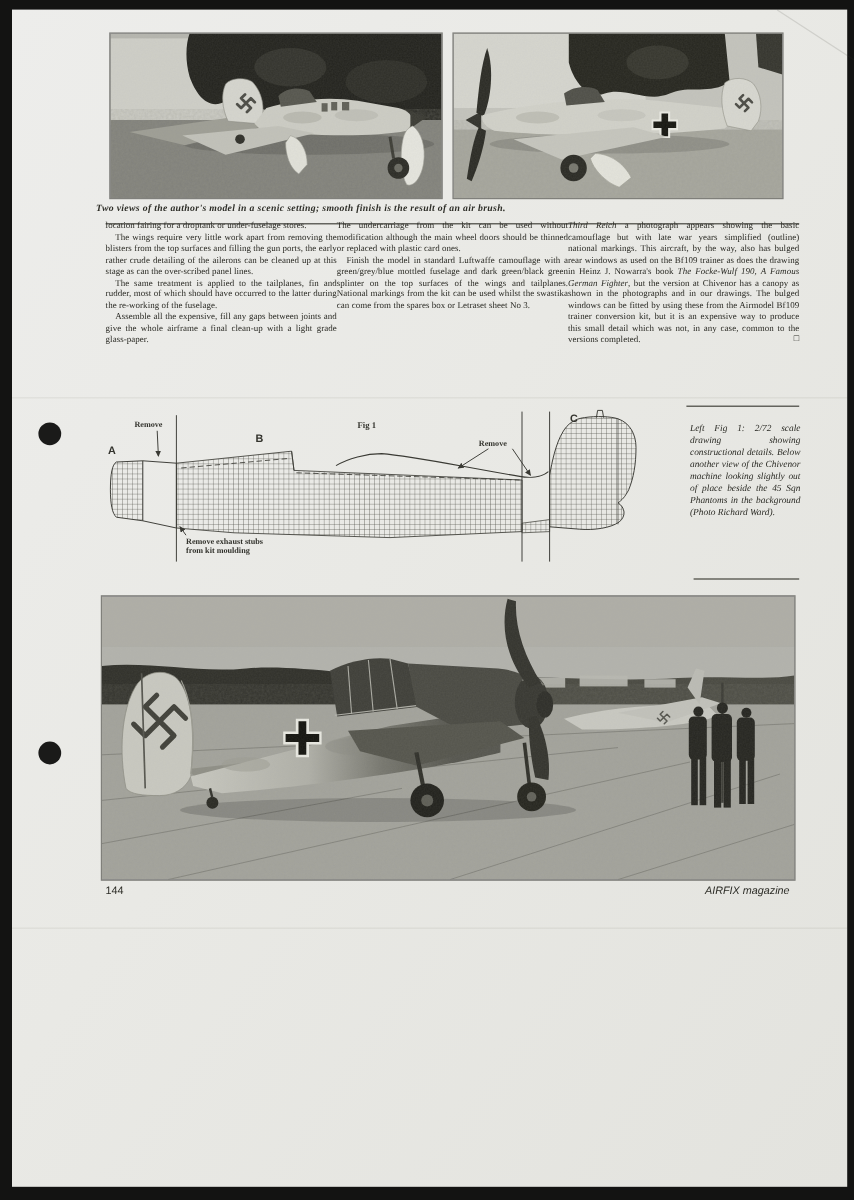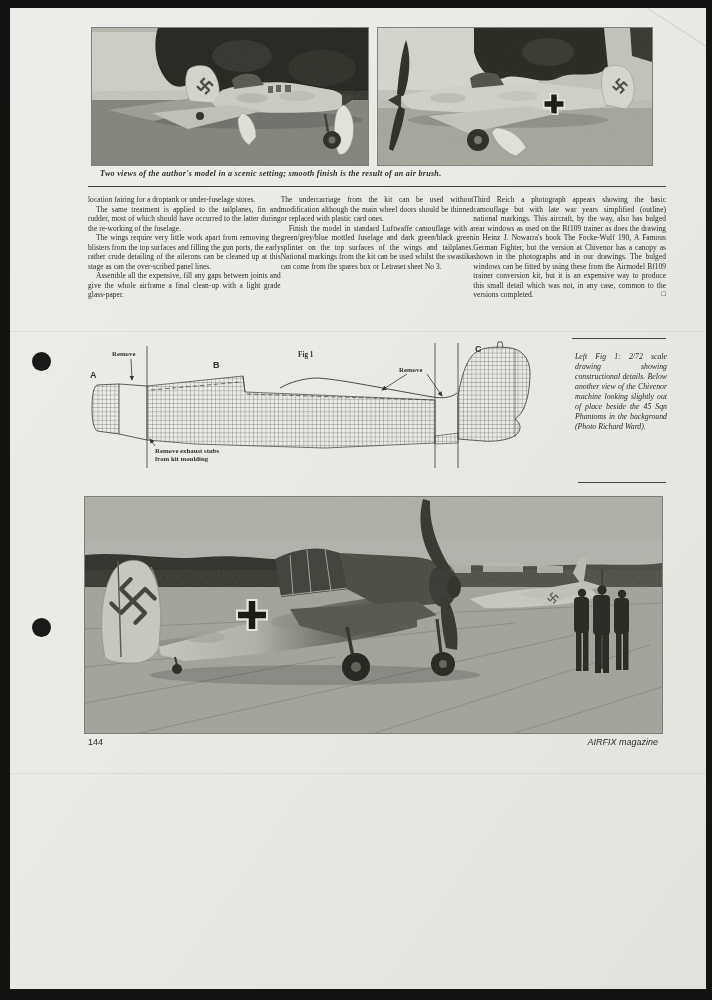--- a/index.html
+++ b/index.html
@@ -7,28 +7,28 @@
   body{background:#131312;position:relative;font-family:"Liberation Serif",serif;overflow:hidden}
   .page{position:absolute;inset:0}
   .paper{position:absolute;left:10px;top:8px;width:696px;height:981px;
          background:linear-gradient(125deg,#ededeb 0%,#e9e9e5 45%,#e3e3de 100%)}
   .hole{position:absolute;width:19px;height:19px;border-radius:50%;background:#1a1a19}
   .crease{position:absolute;left:10px;width:696px;height:1px;background:rgba(40,40,32,.07)}
   .corner-crease{position:absolute;left:648px;top:8px;width:86px;height:1px;
          background:rgba(60,60,50,.14);transform:rotate(33deg);transform-origin:left top}
   .photo{position:absolute;overflow:hidden;background:#888;outline:1px solid rgba(40,40,35,.55)}
   .photo svg{display:block}
-  .topcap{position:absolute;left:100px;top:169px;width:566px;
+  .topcap{position:absolute;left:80px;top:169px;width:566px;
           font:italic 700 8.1px/1.25 "Liberation Serif",serif;color:#2d2d27;letter-spacing:.28px}
   .rule{position:absolute;height:1px;background:#44443d}
-  .cols{position:absolute;left:88px;top:195px;width:578px;display:flex;}
+  .cols{position:absolute;left:88px;top:183px;width:578px;display:flex;}
   .col{flex:1;font:7.45px/1.275 "Liberation Serif",serif;text-align:justify;color:#2a2a24;letter-spacing:.05px}
   .col p{margin:0}
   .col p.ind{text-indent:8px}
-  .it{}
+  .it{font-style:italic}
   .endbox{float:right;font-size:7.5px;line-height:8px;margin-left:4px}
   .diagram{position:absolute;left:85px;top:340px;width:480px;height:152px}
   .figcap{position:absolute;left:575px;top:352px;width:92px;text-align:justify;
           font:italic 7.8px/1.28 "Liberation Serif",serif;color:#2a2a24}
   .figcap .bd{font-weight:400}
   .footer{position:absolute;left:88px;top:737px;width:570px;display:flex;
           justify-content:space-between;align-items:flex-start;color:#2c2c26}
   .pageno{font:9px "Liberation Sans",sans-serif}
   .mag{font:italic 9px "Liberation Sans",sans-serif}
 </style>
@@ -127,22 +127,22 @@
       <rect width="274" height="137" filter="url(#grain)" opacity=".22"></rect>
     </svg>
   </div>
 
   <div class="topcap">Two views of the author's model in a scenic setting; smooth finish is the result of an air brush.</div>
   <div class="rule" style="left:88px;top:186px;width:578px"></div>
 
   <div class="cols">
     <div class="col">
       <p>location fairing for a droptank or under-fuselage stores.</p>
+      <p class="ind">The wings require very little work apart from removing the blisters from the top surfaces and filling the gun ports, the early rather crude detailing of the ailerons can be cleaned up at this stage as can the over-scribed panel lines.</p>
       <p class="ind">The same treatment is applied to the tailplanes, fin and rudder, most of which should have occurred to the latter during the re-working of the fuselage.</p>
-      <p class="ind">The wings require very little work apart from removing the blisters from the top surfaces and filling the gun ports, the early rather crude detailing of the ailerons can be cleaned up at this stage as can the over-scribed panel lines.</p>
       <p class="ind">Assemble all the expensive, fill any gaps between joints and give the whole airframe a final clean-up with a light grade glass-paper.</p>
     </div>
     <div class="col">
       <p>The undercarriage from the kit can be used without modification although the main wheel doors should be thinned or replaced with plastic card ones.</p>
       <p class="ind">Finish the model in standard Luftwaffe camouflage with a green/grey/blue mottled fuselage and dark green/black green splinter on the top surfaces of the wings and tailplanes. National markings from the kit can be used whilst the swastika can come from the spares box or Letraset sheet No 3.</p>
     </div>
     <div class="col">
       <p><span class="it">Third Reich</span><span> a photograph appears showing the basic camouflage but with late war years simplified (outline) national markings. This aircraft, by the way, also has bulged rear windows as used on the Bf109 trainer as does the drawing in Heinz J. Nowarra's book </span><span class="it">The Focke-Wulf 190, A Famous German Fighter</span><span>, but the version at Chivenor has a canopy as shown in the photographs and in our drawings. The bulged windows can be fitted by using these from the Airmodel Bf109 trainer conversion kit, but it is an expensive way to produce this small detail which was not, in any case, common to the versions completed.</span><span class="endbox">□</span></p>
     </div>
   </div>

